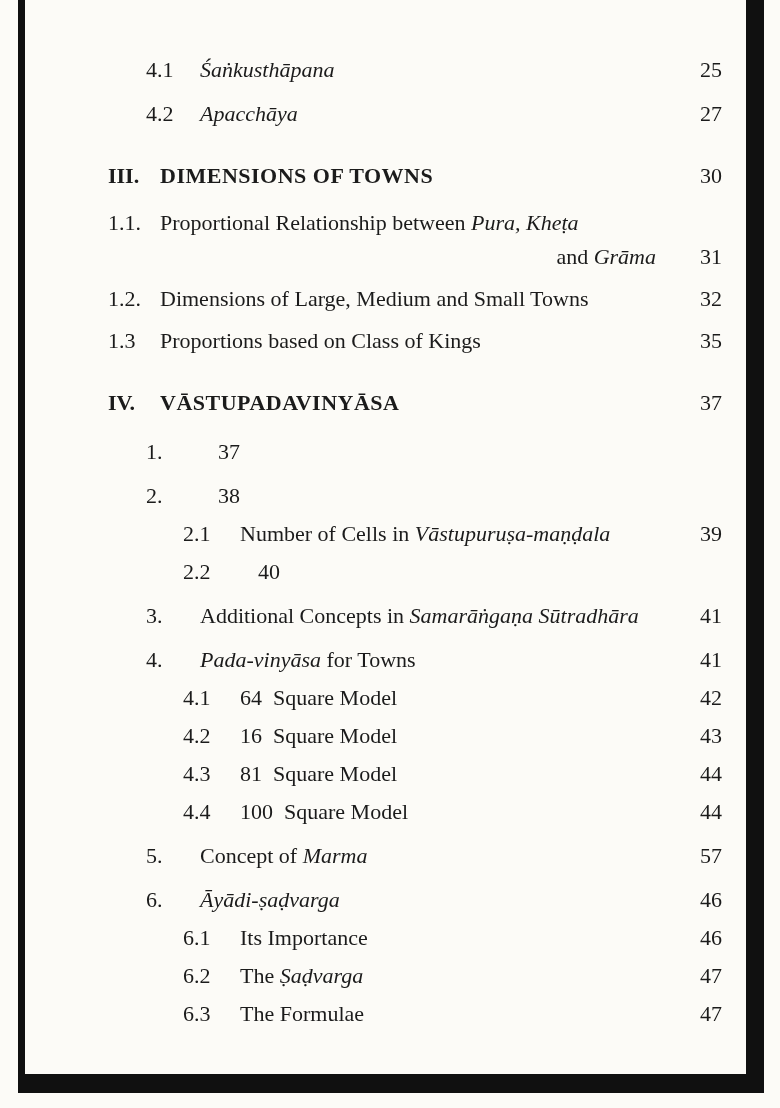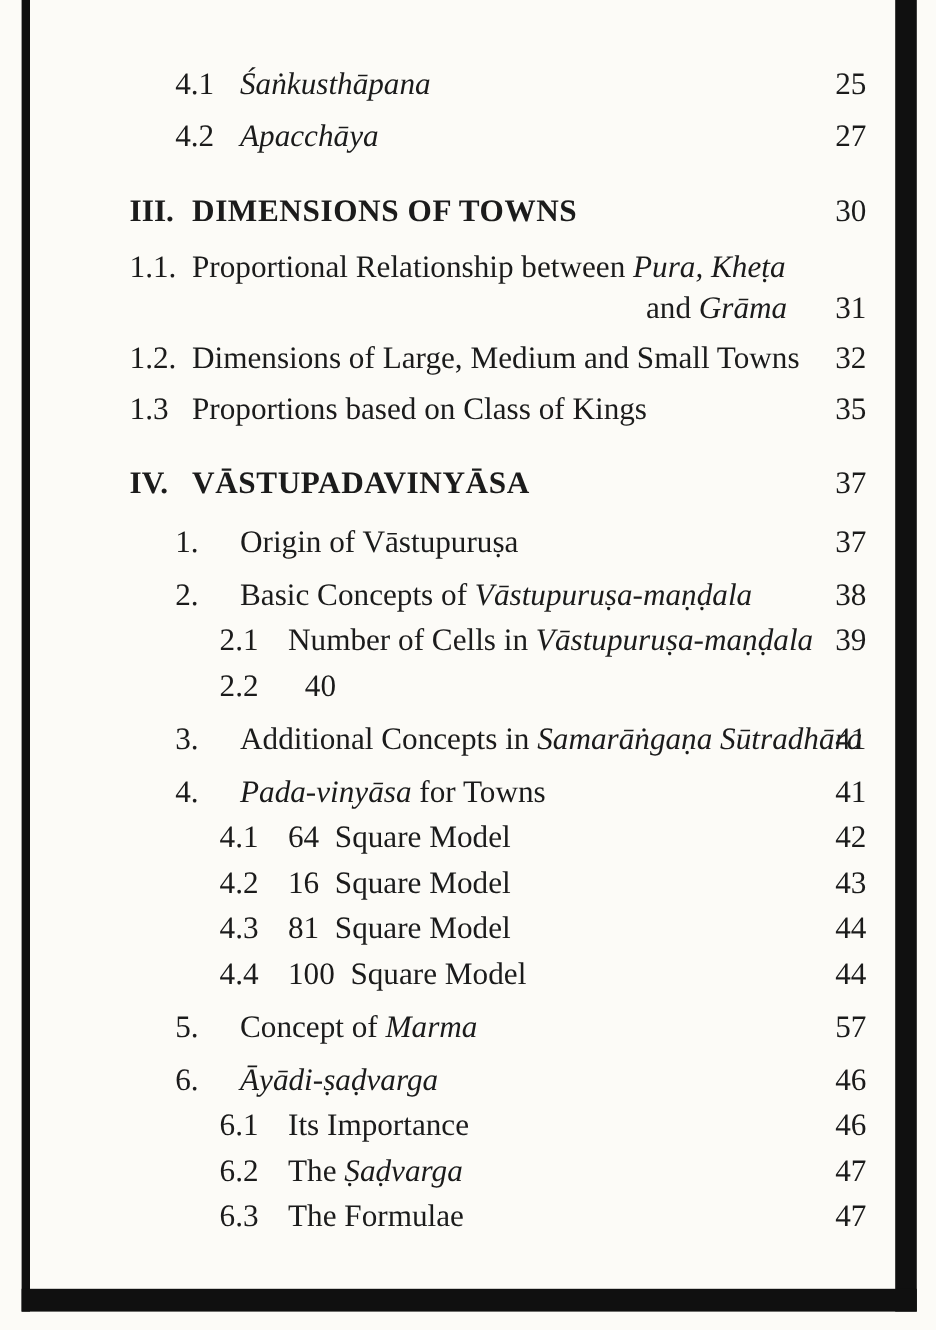--- a/index.html
+++ b/index.html
@@ -21,21 +21,21 @@
     left: 30px;
     right: 34px;
     top: 0;
     padding-top: 50px;
     display: flex;
     flex-direction: column;
   }
   .row {
     display: flex;
     align-items: stretch;
-    font-size: 26px;
+    font-size: 22px;
     line-height: 28px;
     margin-bottom: 10px;
     padding-right: 24px;
   }
   .row-l0 { padding-left: 78px;  margin-top: 4px; }
   .row-l1 { padding-left: 116px; margin-top: 6px; }
   .row-l2 { padding-left: 153px; align-items: flex-end; }
   .row-section {
     font-weight: bold;
     padding-left: 78px;
@@ -110,30 +110,24 @@
     </div>
     <div class="row row-section">
       <span class="num">IV.</span>
       <span class="title">
         <span class="line line1"><span>VĀSTUPADAVINYĀSA</span></span>
       </span>
       <span class="pg">37</span>
     </div>
     <div class="row row-l1">
       <span class="num">1.</span>
-      <span class="title">
-        <span class="line line1"><span>Origin of Vāstupuruṣa</span></span>
-      </span>
       <span class="pg">37</span>
     </div>
     <div class="row row-l1">
       <span class="num">2.</span>
-      <span class="title">
-        <span class="line line1"><span>Basic Concepts of </span><em>Vāstupuruṣa-maṇḍala</em></span>
-      </span>
       <span class="pg">38</span>
     </div>
     <div class="row row-l2">
       <span class="num">2.1</span>
       <span class="title">
         <span class="line line1"><span>Number of Cells in </span><em>Vāstupuruṣa-maṇḍala</em></span>
       </span>
       <span class="pg">39</span>
     </div>
     <div class="row row-l2">

